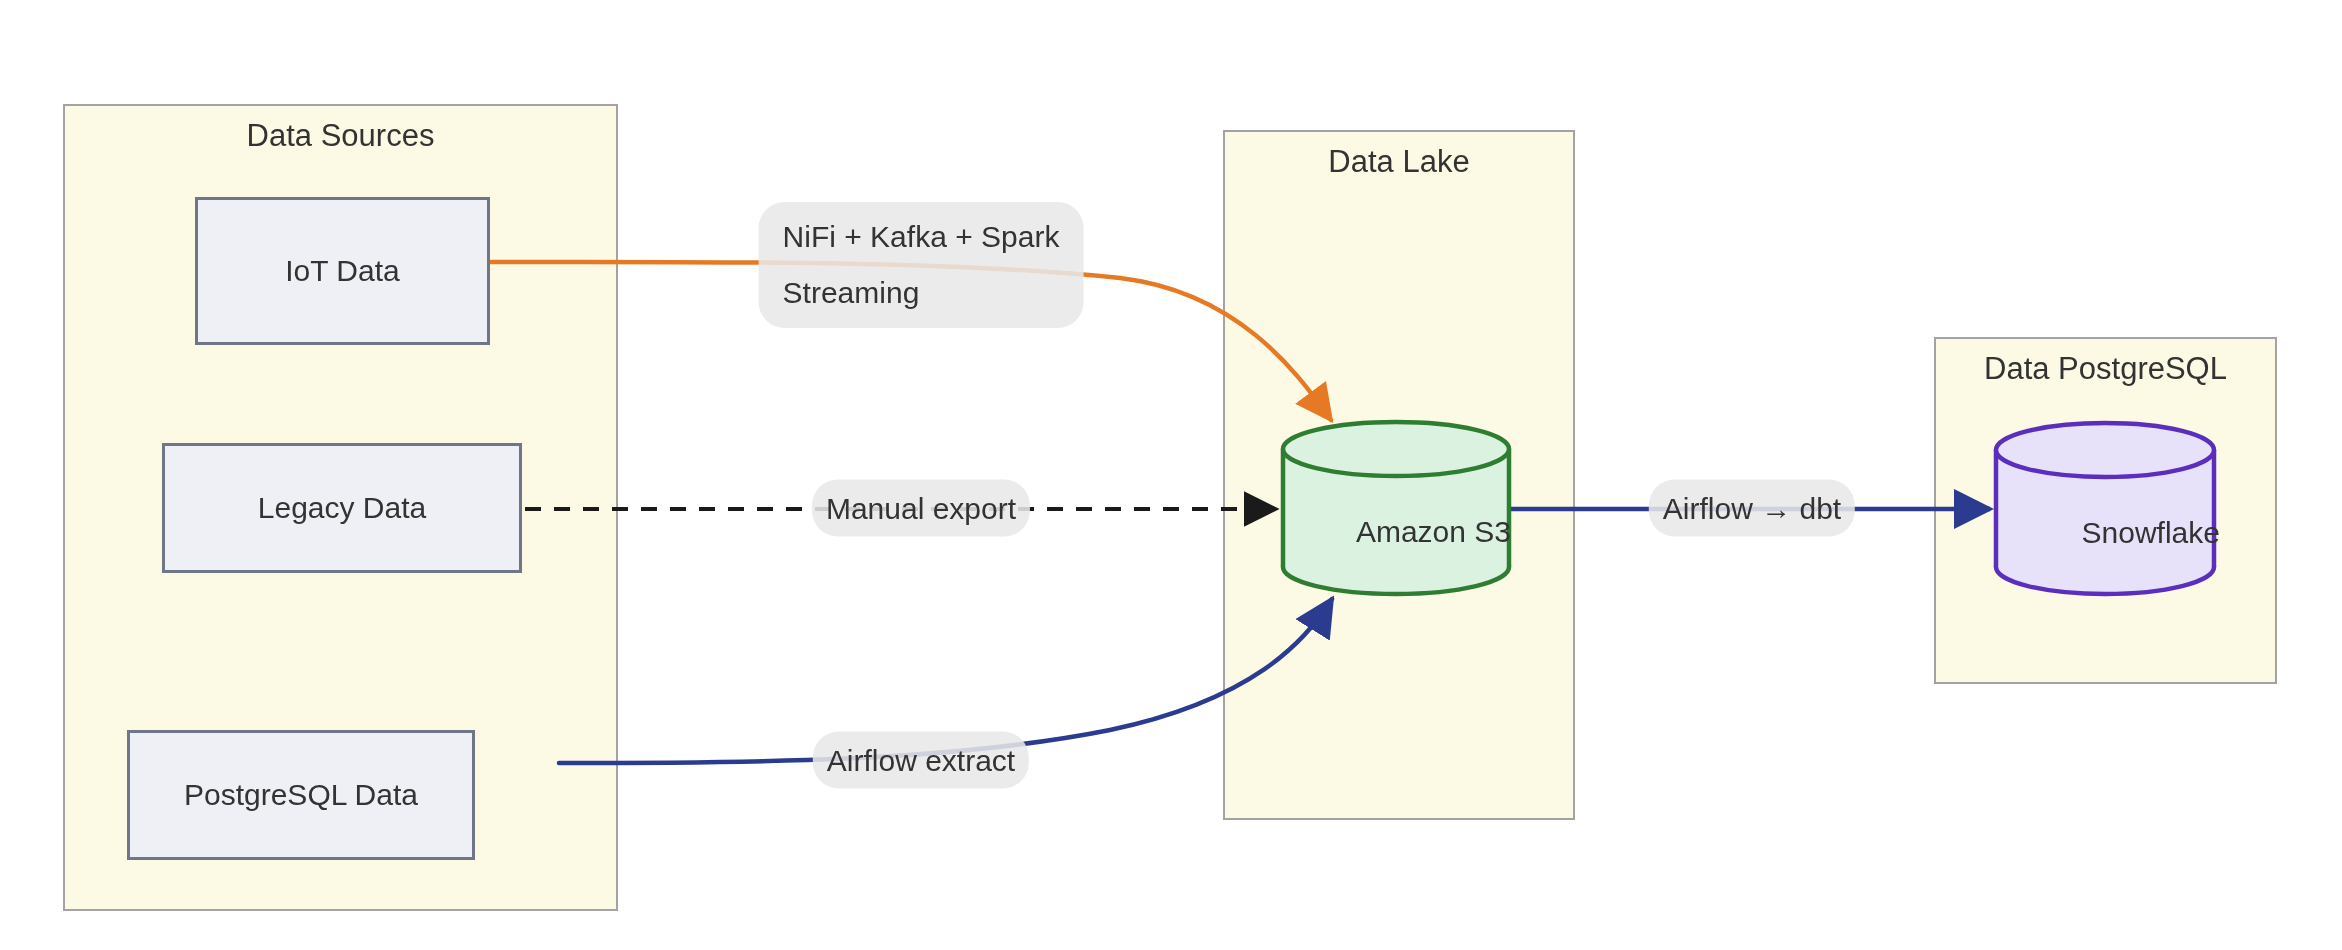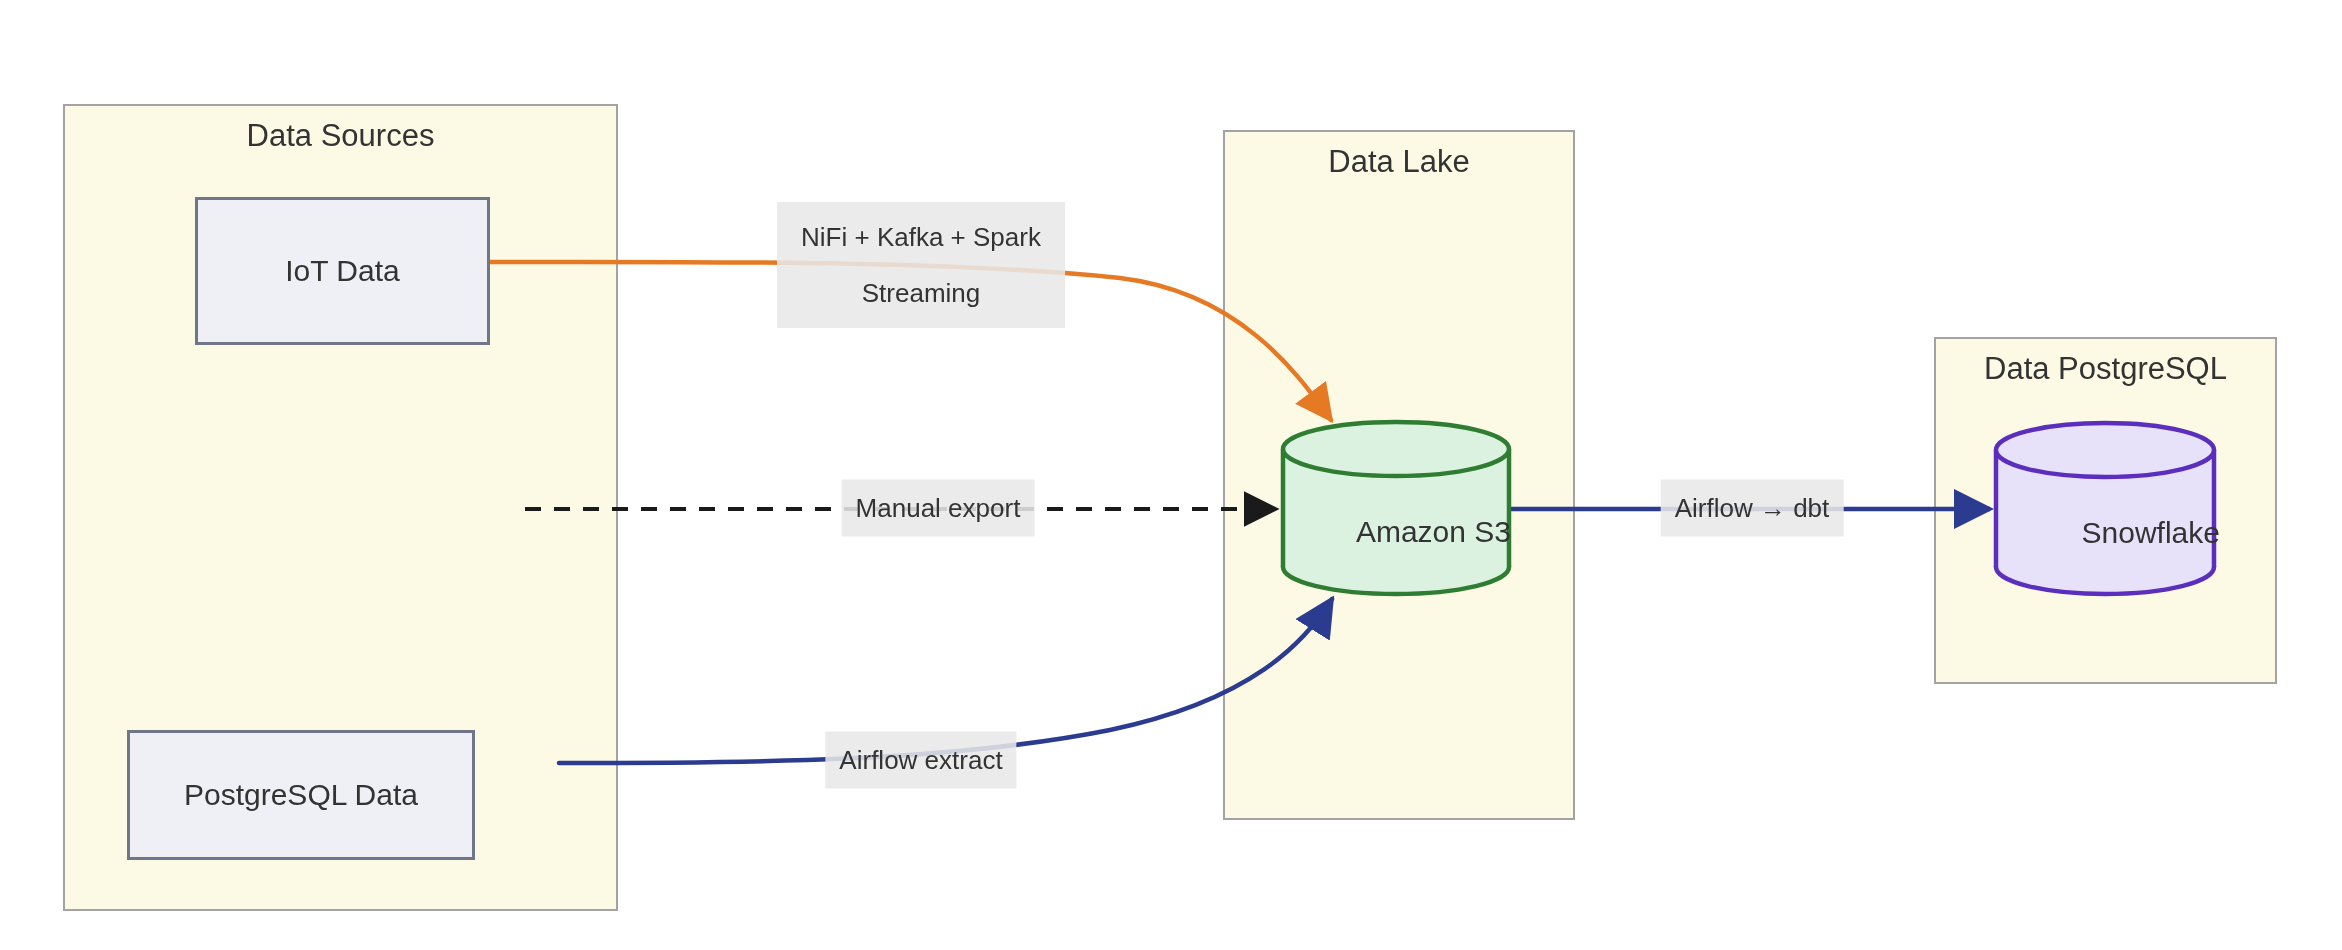--- a/index.html
+++ b/index.html
@@ -56,26 +56,26 @@
     width: 230px;
     text-align: right;
     font-size: 30px;
     z-index: 3;
   }
   
   .edge-label {
     position: absolute;
     transform: translate(-50%, -50%);
     background: rgba(232, 232, 232, 0.87);
-    font-size: 26px;
+    font-size: 30px;
     line-height: 47px;
     padding: 5px 14px;
-    text-align: center;
     white-space: nowrap;
     z-index: 4;
+    border-radius: 26px;
   }
   .edge-label.two-line {
     line-height: 56px;
     padding: 7px 24px;
   }
 </style>
 </head>
 <body>
 
 <div class="scene">
@@ -127,33 +127,36 @@
       <line x1="1996" y1="450" x2="1996" y2="567" stroke="#5B2EBE" stroke-width="4.5"></line>
       <line x1="2214" y1="450" x2="2214" y2="567" stroke="#5B2EBE" stroke-width="4.5"></line>
       <ellipse cx="2105" cy="450" rx="109" ry="27" fill="#E7E2F9" stroke="#5B2EBE" stroke-width="4.5"></ellipse>
     </g>
   </svg>
 
   <div class="node-rect" style="left:195px; top:197px; width:295px; height:148px;">
     <span>IoT Data</span>
   </div>
 
+  <div class="node-rect" style="left:162px; top:443px; width:360px; height:130px;">
+    <span>Legacy Data</span>
+  </div>
 
   <div class="node-rect" style="left:127px; top:698px; width:348px; height:130px;margin-top:32px;">
     <span>PostgreSQL Data</span>
   </div>
 
   <div class="cyl-label" style="left:1281px; top:515px;">Amazon S3</div>
 
   <div class="cyl-label" style="left:1990px; top:516px;">Snowflake</div>
 
   <div class="edge-label two-line" style="left:921px; top:265px;">
     <div>NiFi + Kafka + Spark</div>
     <div>Streaming</div>
   </div>
 
-  <div class="edge-label" style="left:921px; top:508px;margin-left:17px;">Manual export</div>
+  <div class="edge-label" style="left:921px; top:508px;">Manual export</div>
 
   <div class="edge-label" style="left:921px; top:760px;">Airflow extract</div>
 
   <div class="edge-label" style="left:1752px; top:508px;">Airflow → dbt</div>
 
 </div>
 
 </body></html>

